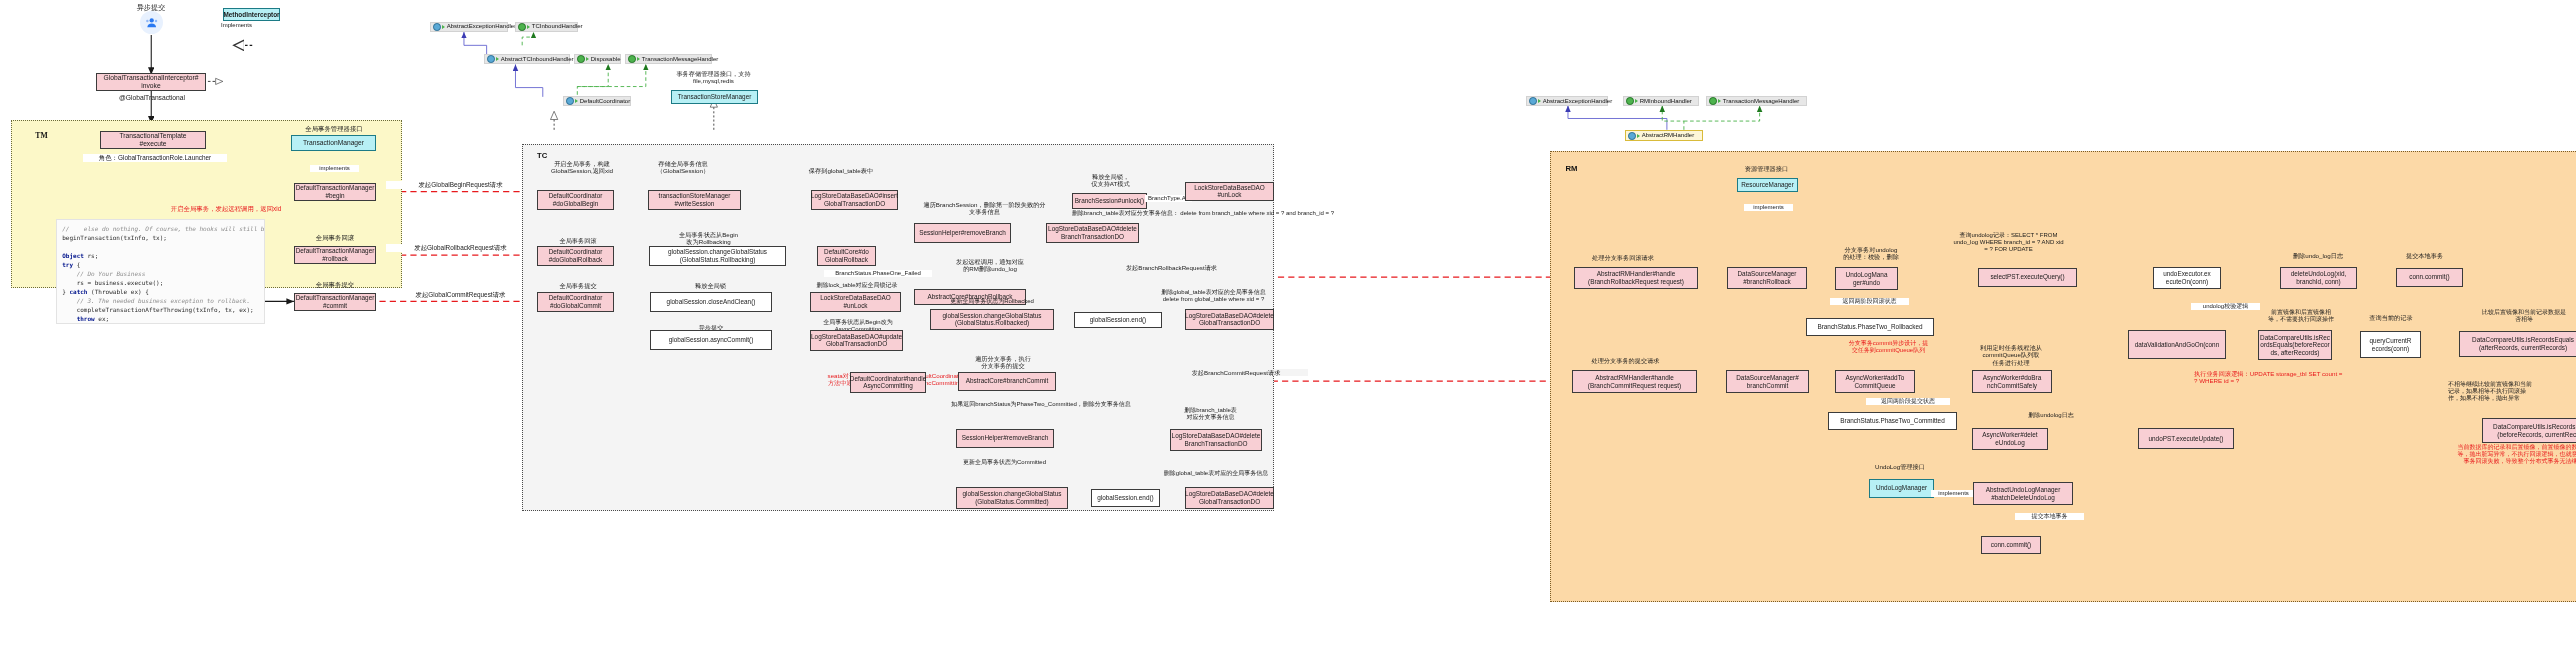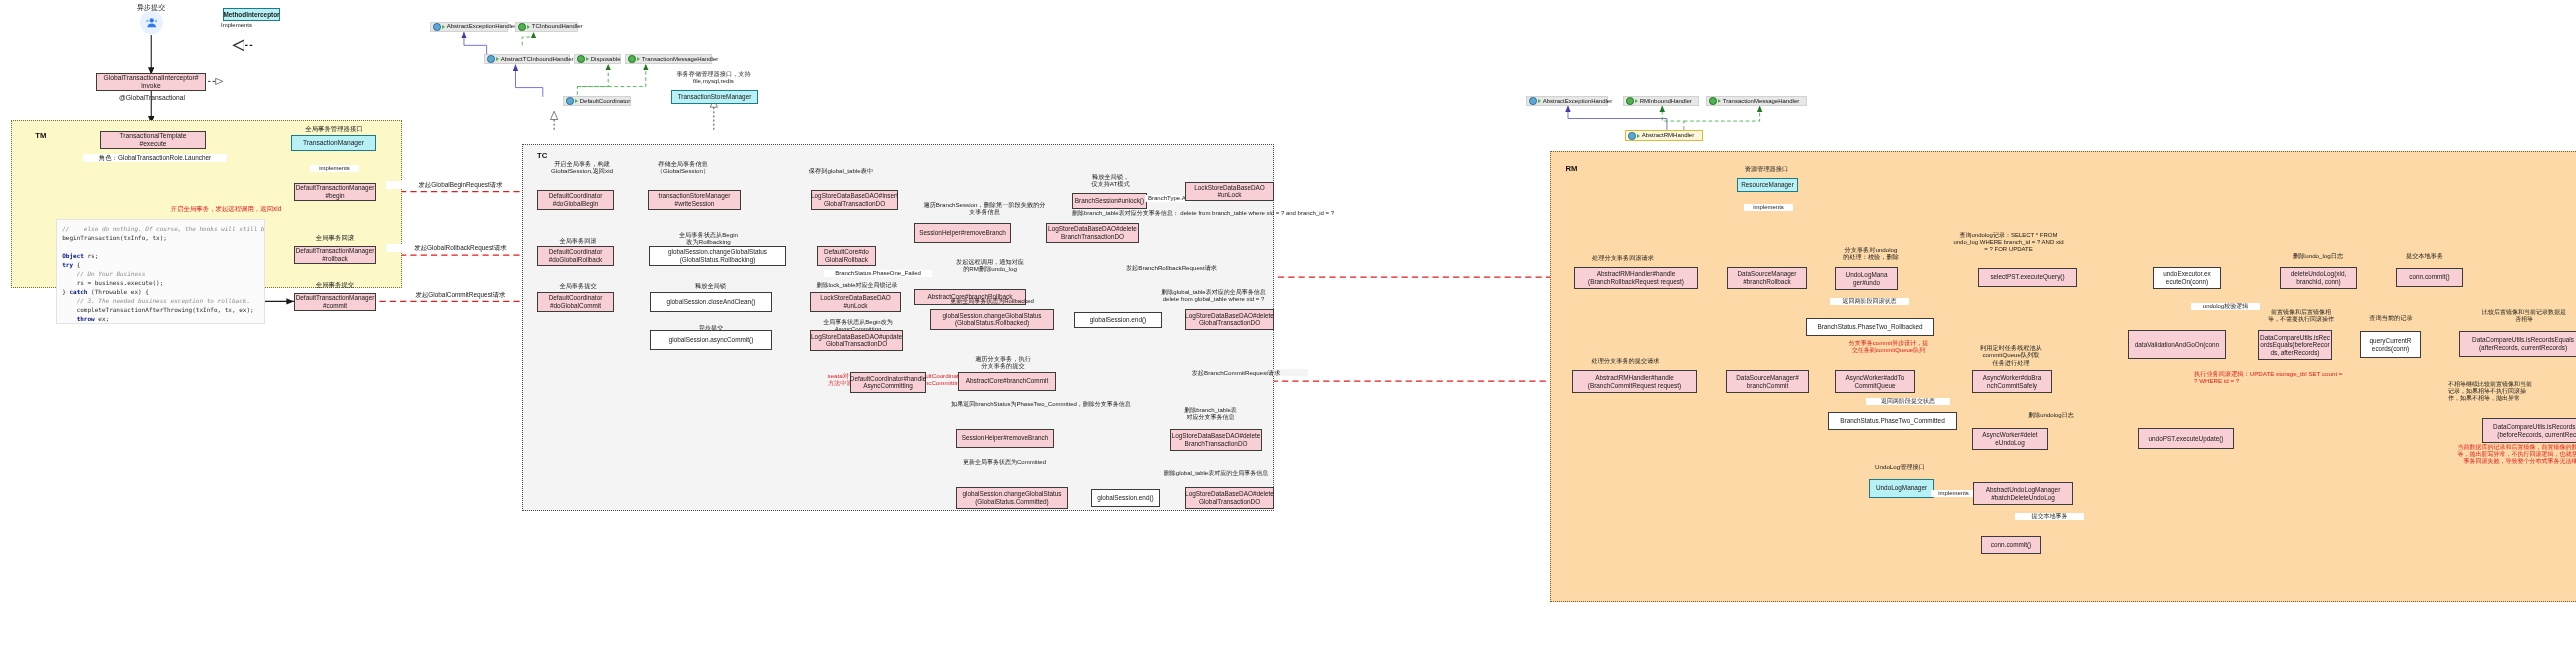--- a/index.html
+++ b/index.html
@@ -227,21 +227,21 @@
       <circle cx="4.6" cy="9.6" r="2.4" fill="#8fb8f7"></circle>
       <circle cx="21.4" cy="9.6" r="2.4" fill="#8fb8f7"></circle>
     </svg>
   </div>
   <div class="node pink" style="left:96px;top:73px;width:110px;height:17.5px;font-size:6.7px;">GlobalTransactionalInterceptor#
 invoke</div>
   <div class="lbl" style="left:108px;top:94px;width:88px;font-size:6.7px;">@GlobalTransactional</div>
   <div class="node cyan" style="left:223px;top:7.7px;width:57px;height:13.4px;font-size:6.4px;font-weight:bold;">MethodInterceptor</div>
   <div class="lbl boxed" style="left:215px;top:21.6px;width:41px;font-size:6px;">Implements</div>
 
-  <div class="region" id="tm-region" style="left:11.3px;top:120px;width:391px;height:168px;">
+  <div class="region" id="tm-region" style="left:11.3px;top:120px;width:391px;height:168px;font-family:Liberation Serif, serif;">
     <span class="rlabel" style="left:23px;top:10.3px;">TM</span>
   </div>
 
   <div class="node pink" style="left:100px;top:131px;width:106px;height:17.5px;font-size:6.7px;">TransactionalTemplate
 #execute</div>
   <div class="lbl" style="left:83px;top:154px;width:144px;font-size:6.4px;background:#fff;">角色：GlobalTransactionRole.Launcher</div>
 
   <div class="lbl" style="left:281px;top:125px;width:106px;font-size:6.4px;">全局事务管理器接口</div>
   <div class="node cyan" style="left:291px;top:135px;width:85px;height:15.5px;font-size:6.7px;">TransactionManager</div>
   <div class="lbl boxed" style="left:310px;top:165px;width:47px;font-size:6px;">implements</div>

